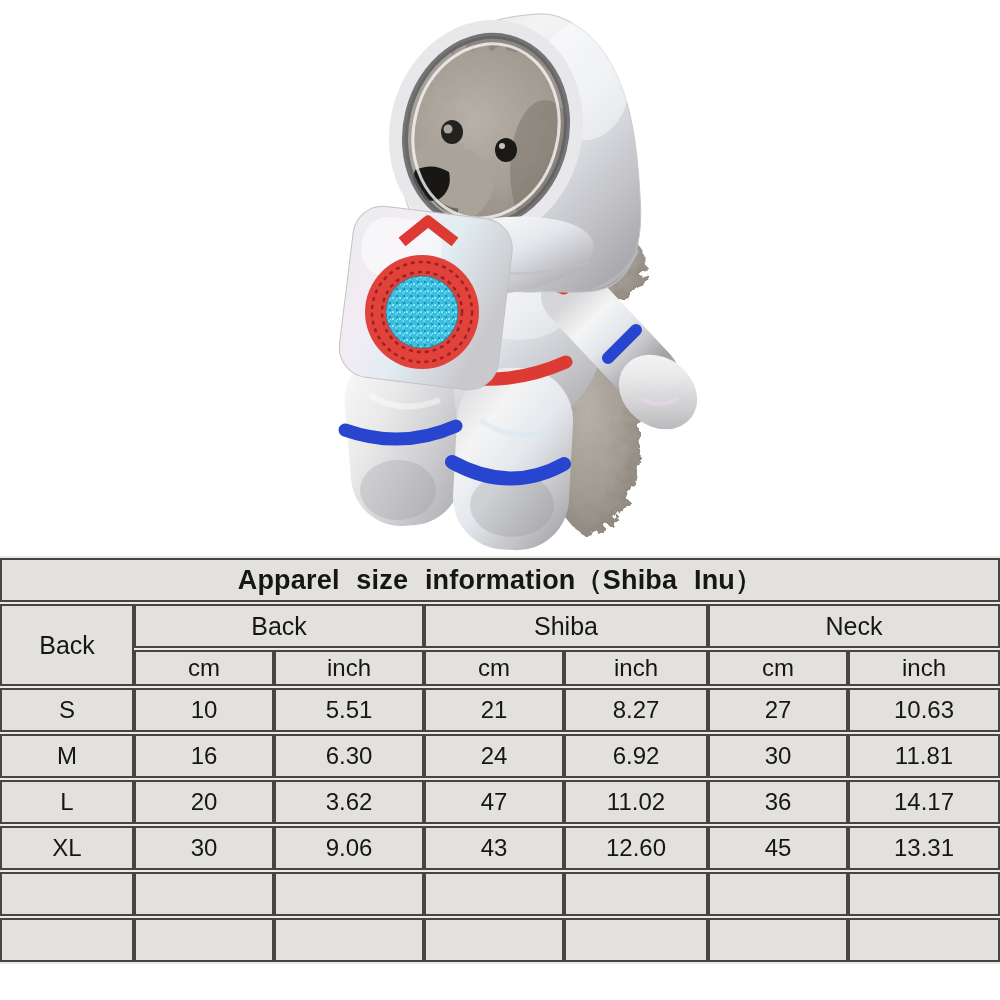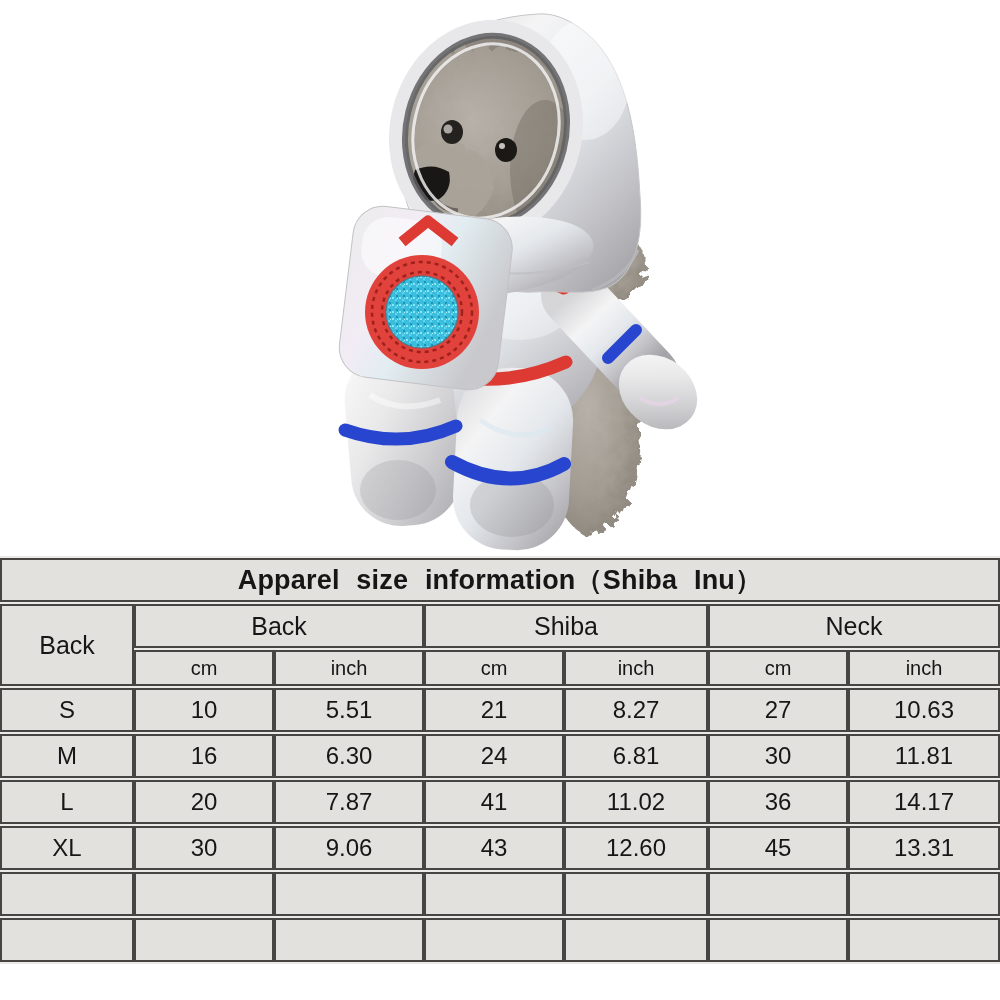--- a/index.html
+++ b/index.html
@@ -37,21 +37,21 @@
     white-space:nowrap;
   }
   .row-title td{
     height:40px;
     font-size:27px;
     font-weight:bold;
     word-spacing:9px;
     letter-spacing:0.2px;
   }
   .row-group td{height:40px;font-size:25px;}
-  .row-units td{height:32px;font-size:20px;}
+  .row-units td{height:32px;font-size:24px;}
   .row-data  td{height:40px;font-size:24px;}
   .row-empty td{height:40px;}
   col.c-size{width:13.4%;}
   col.c1{width:14.0%;}
   col.c2{width:15.0%;}
   col.c3{width:14.0%;}
   col.c4{width:14.4%;}
   col.c5{width:14.0%;}
   col.c6{width:15.2%;}
 </style>
@@ -233,29 +233,29 @@
           <td>21</td>
           <td>8.27</td>
           <td>27</td>
           <td>10.63</td>
         </tr>
         <tr class="row-data">
           <td>M</td>
           <td>16</td>
           <td>6.30</td>
           <td>24</td>
-          <td>6.81</td>
+          <td>6.92</td>
           <td>30</td>
           <td>11.81</td>
         </tr>
         <tr class="row-data">
           <td>L</td>
           <td>20</td>
-          <td>7.87</td>
-          <td>41</td>
+          <td>3.62</td>
+          <td>47</td>
           <td>11.02</td>
           <td>36</td>
           <td>14.17</td>
         </tr>
         <tr class="row-data">
           <td>XL</td>
           <td>30</td>
           <td>9.06</td>
           <td>43</td>
           <td>12.60</td>

